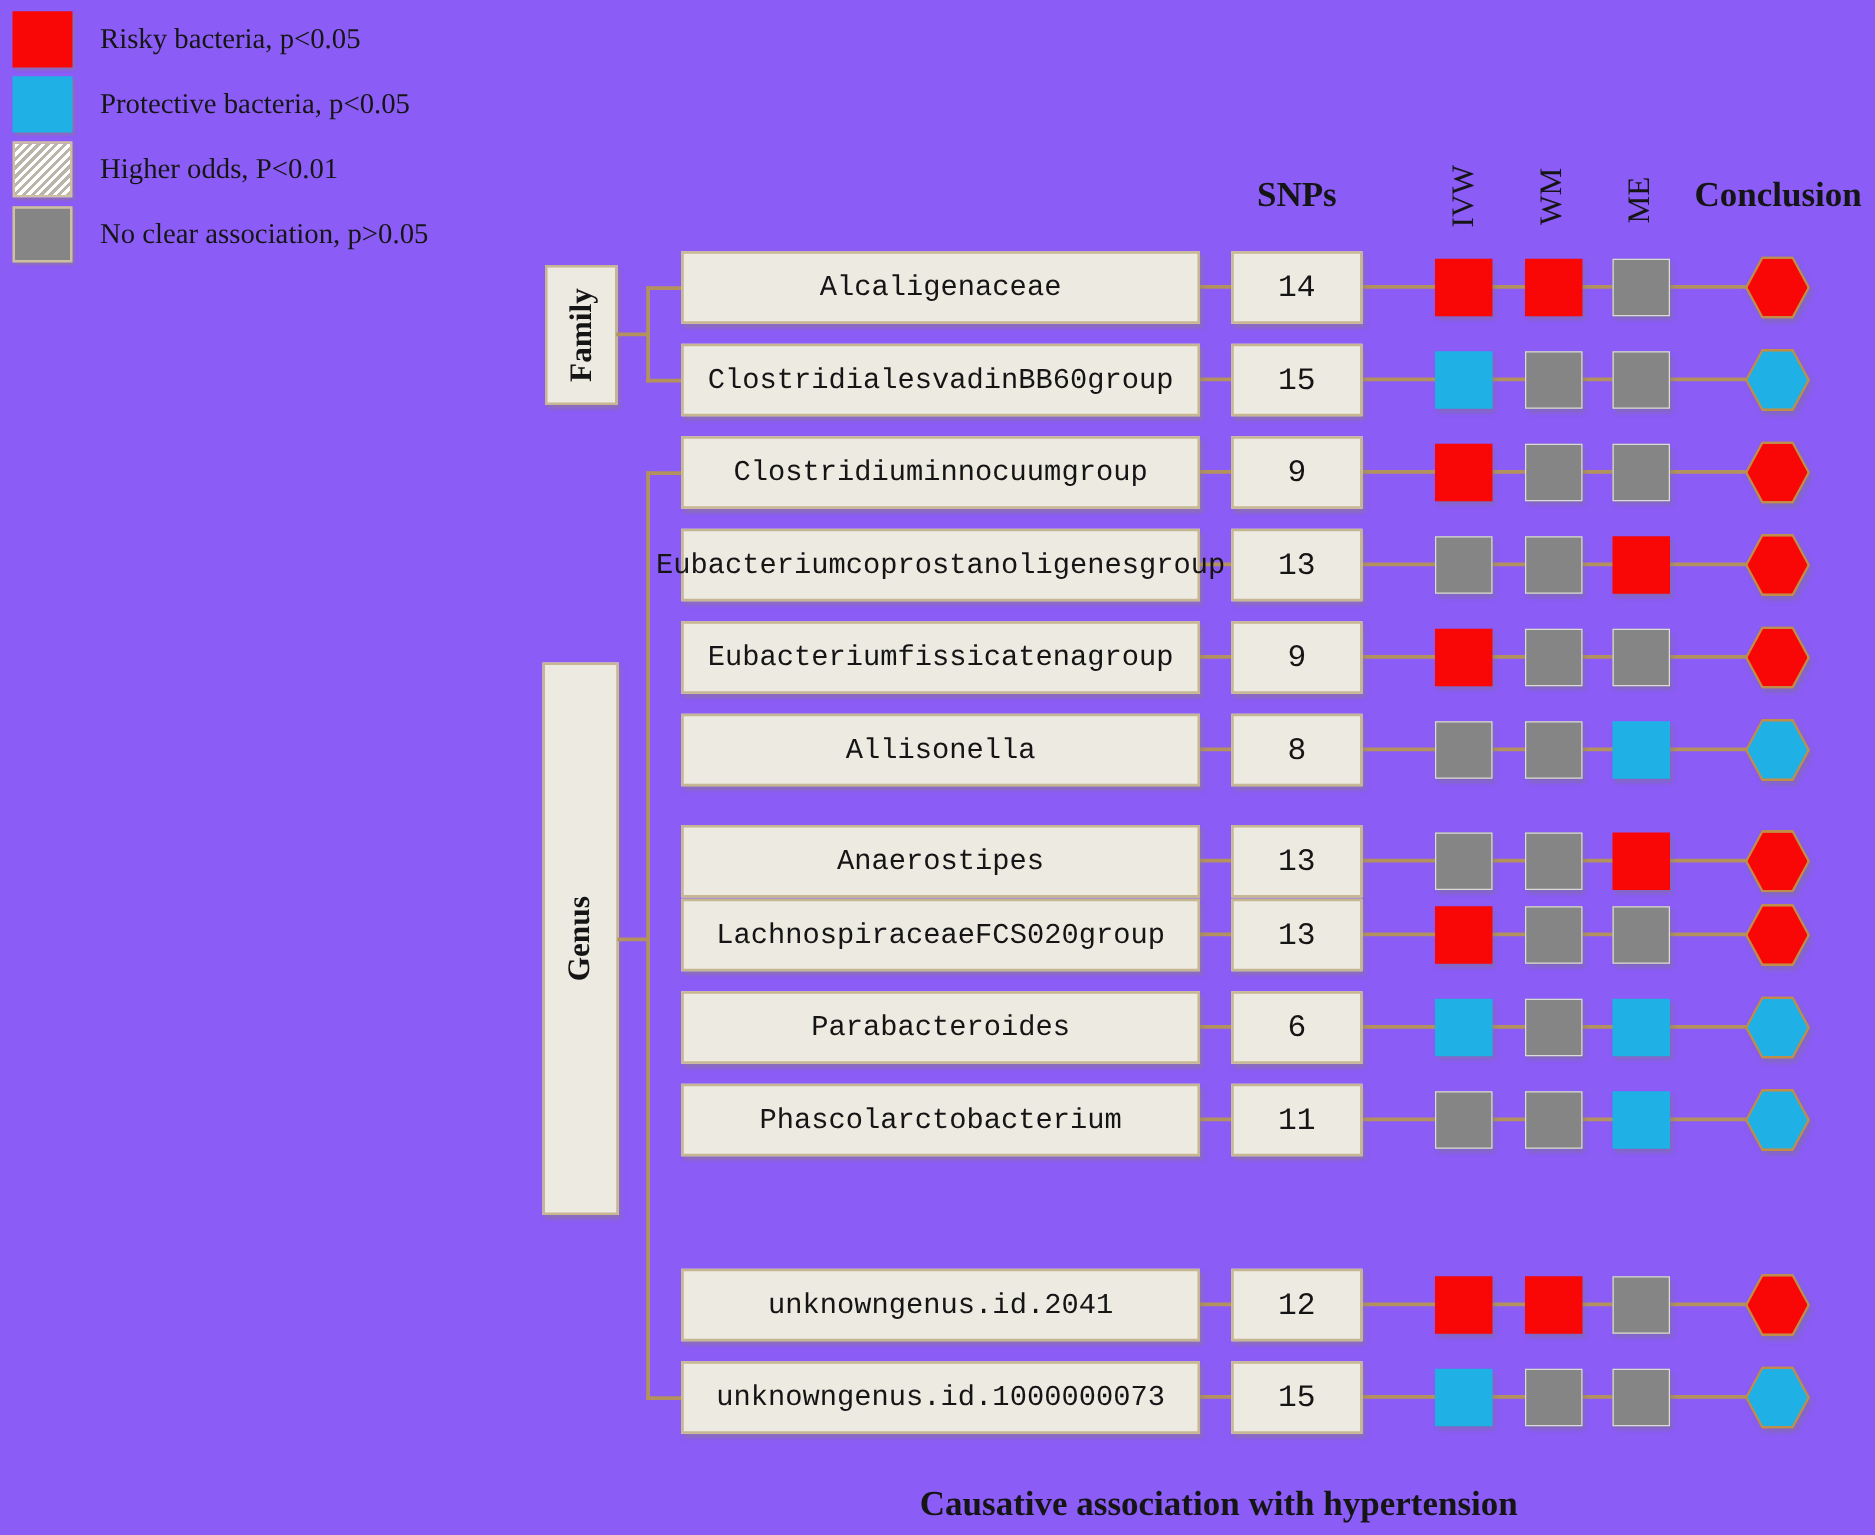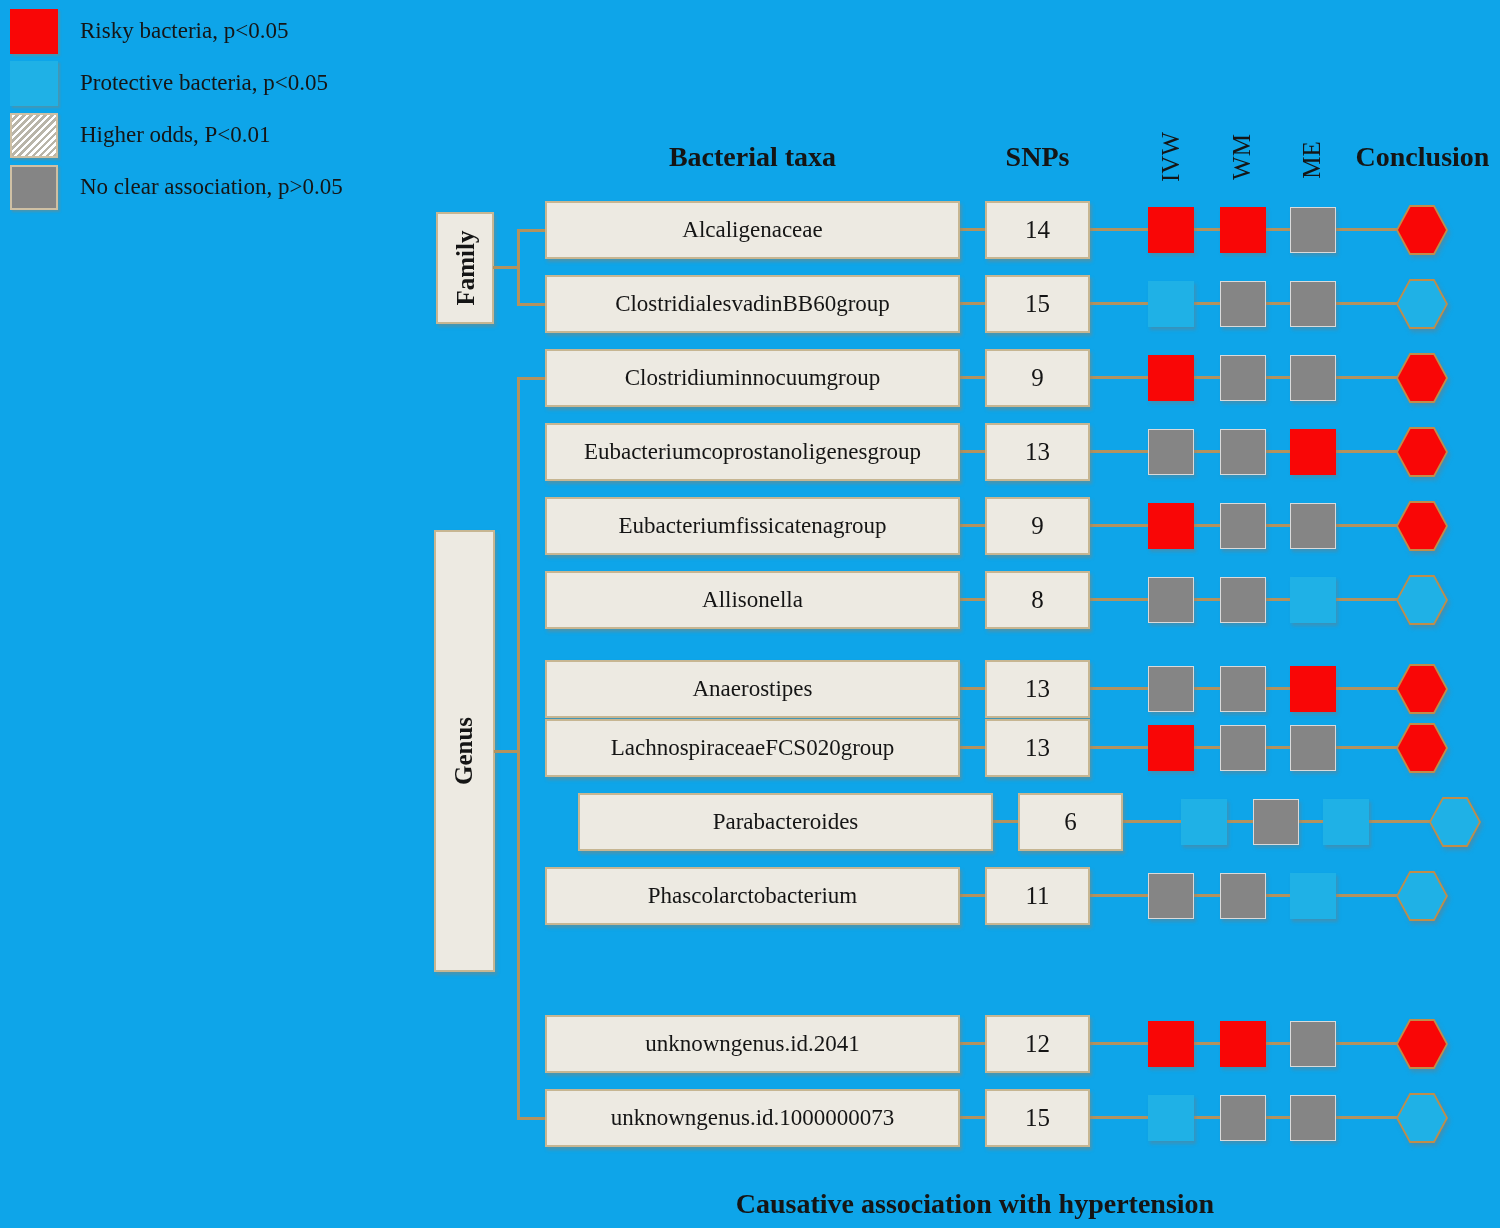--- a/index.html
+++ b/index.html
@@ -1,18 +1,18 @@
 <!DOCTYPE html>
 <html><head>
 <meta charset="utf-8">
 <style>
   * { margin:0; padding:0; box-sizing:border-box; }
   html,body { background:#ffffff; }
   .canvas {
-    position:relative; width:1500px; height:1228px; background:#0ea5e9;
+    position:relative; width:1500px; height:1228px; background:#8b5cf6;
     font-family:"Liberation Serif","DejaVu Serif",serif; color:#151515; overflow:hidden;
   }
 
   
   .legend { position:absolute; left:10px; top:8px; }
   .legend-item { display:flex; align-items:center; height:46px; margin-bottom:6px; }
   .legend-swatch { width:48px; height:45px; margin-right:22px;
                    box-shadow:2px 2px 2px rgba(140,130,110,0.45); }
   .legend-label { font-size:23px; }
 
@@ -43,21 +43,21 @@
          display:flex; align-items:center; justify-content:center; }
 
   
   .group-label span { display:block; transform:rotate(-90deg); white-space:nowrap;
                       font-weight:bold; font-size:25px; }
   .family-box { left:436px; top:212px; width:58px; height:112px; }
   .genus-box  { left:434px; top:530px; width:61px; height:442px; }
   .line { position:absolute; background:#b3925e; }
 
   
-  .row { position:absolute; left:545px; width:915px; height:58px; }
+  .row { position:absolute; left:545px; width:915px; height:58px;font-family:Liberation Mono, monospace; }
   .row-line { position:absolute; left:413px; top:27px; width:464px; height:3px; background:#b3925e; }
   .taxa-box { left:0; top:0; width:415px; height:58px; font-size:23px; }
   .snp-box  { left:440px; top:0; width:105px; height:58px; font-size:25px; }
   .sq { position:absolute; top:6px; width:46px; height:46px;
         box-shadow:2px 3px 3px rgba(120,120,120,0.4); }
   .sq-ivw { left:603px; } .sq-wm { left:675px; } .sq-me { left:745px; }
 
   .hex { position:absolute; left:851px; top:4px; width:52px; height:50px;
          filter:drop-shadow(2px 3px 2px rgba(120,120,120,0.45)); }
   .hex-border { position:absolute; inset:0; background:#c08d4a;
@@ -86,21 +86,20 @@
     <div class="legend-item">
       <div class="legend-swatch hatched"></div>
       <div class="legend-label">Higher odds, P&lt;0.01</div>
     </div>
     <div class="legend-item">
       <div class="legend-swatch gray"></div>
       <div class="legend-label">No clear association, p&gt;0.05</div>
     </div>
   </div>
 
-  <div class="hdr hdr-taxa">Bacterial taxa</div>
   <div class="hdr hdr-snps">SNPs</div>
   <div class="hdr-rot hdr-ivw">IVW</div>
   <div class="hdr-rot hdr-wm">WM</div>
   <div class="hdr-rot hdr-me">ME</div>
   <div class="hdr hdr-conclusion">Conclusion</div>
 
   <div class="box group-label family-box">
     <span>Family</span>
   </div>
   <div class="box group-label genus-box">
@@ -245,21 +244,21 @@
       </div>
     <div class="sq sq-ivw red"></div>
     <div class="sq sq-wm gray"></div>
     <div class="sq sq-me gray"></div>
     <div class="hex">
         <div class="hex-border"></div>
         <div class="hex-fill red"></div>
       </div>
   </div>
 
-  <div class="row" style="top:793px;margin-left:33px;">
+  <div class="row" style="top:793px;">
     <div class="row-line"></div>
     <div class="box taxa-box">
         <span>Parabacteroides</span>
       </div>
     <div class="box snp-box">
         <span>6</span>
       </div>
     <div class="sq sq-ivw blue"></div>
     <div class="sq sq-wm gray"></div>
     <div class="sq sq-me blue"></div>

